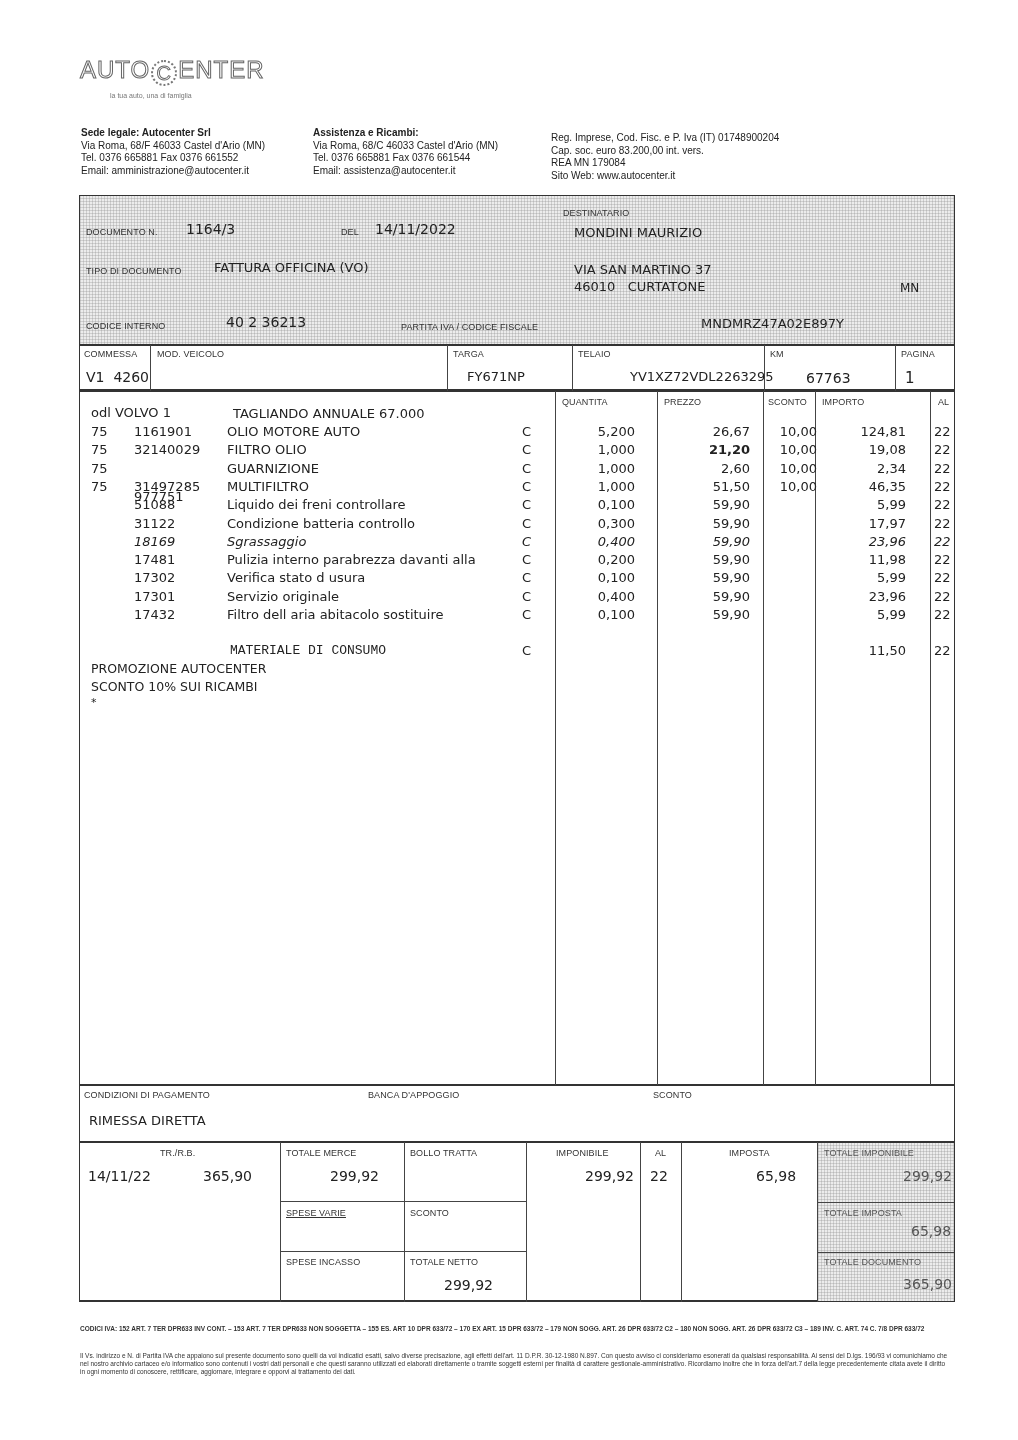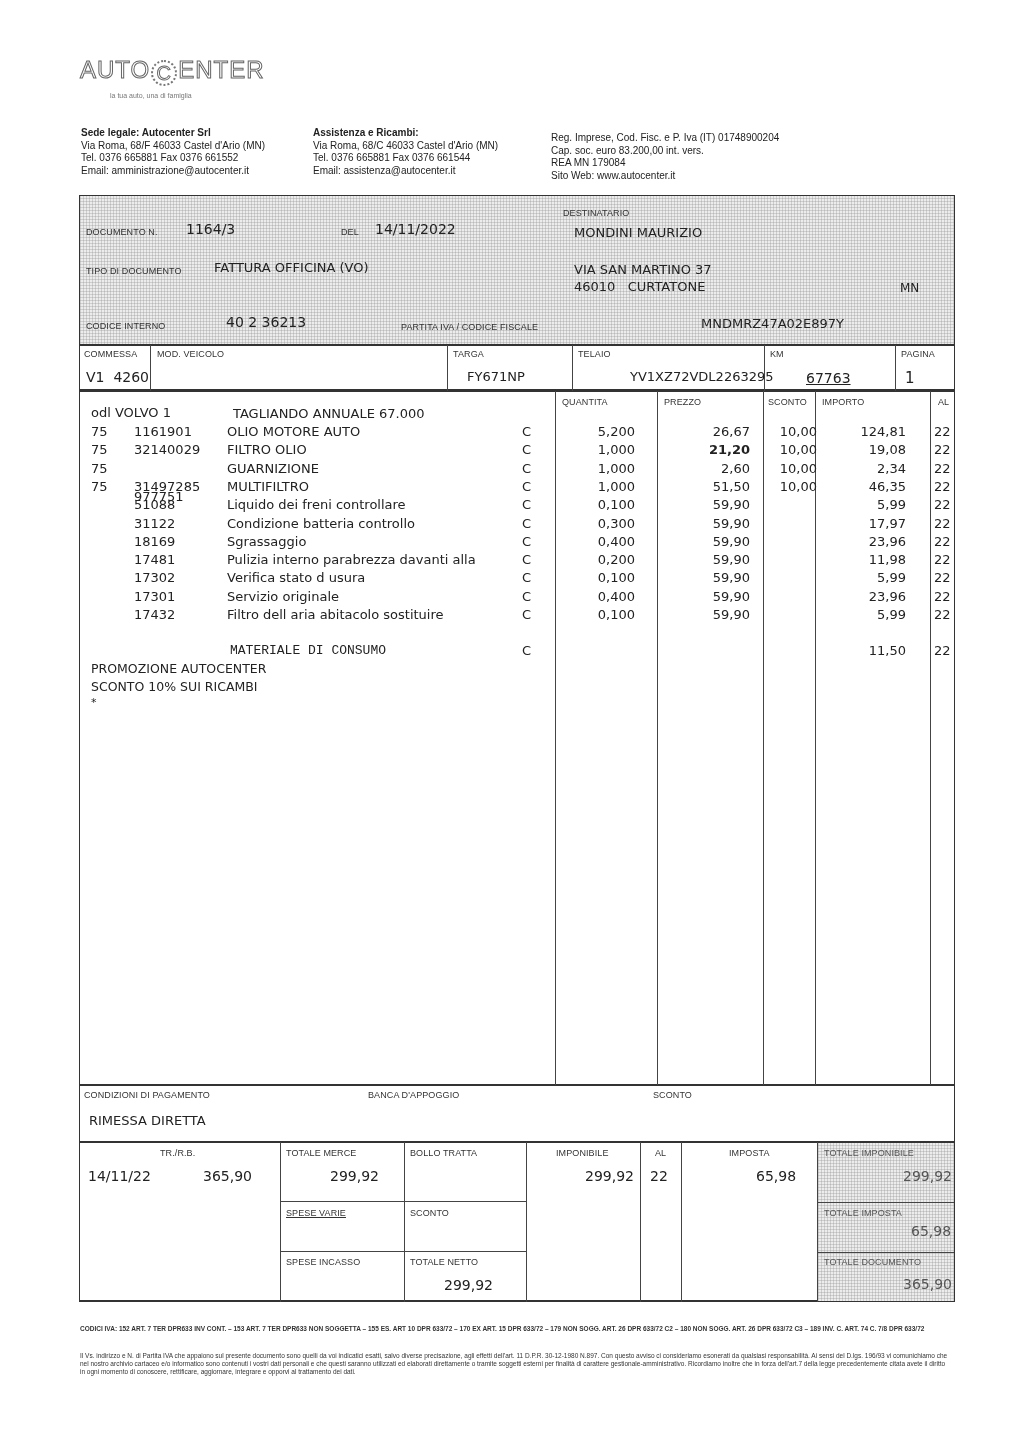--- a/index.html
+++ b/index.html
@@ -92,21 +92,21 @@
 
 <div class="abs lbl" style="left:84px; top:349px;">COMMESSA</div>
 <div class="abs val" style="left:86px; top:369px; white-space:pre;">V1  4260</div>
 <div class="abs lbl" style="left:157px; top:349px;">MOD. VEICOLO</div>
 <div class="abs val" style="left:157px; top:369px;"></div>
 <div class="abs lbl" style="left:453px; top:349px;">TARGA</div>
 <div class="abs val" style="left:467px; top:369px; font-size:13px;">FY671NP</div>
 <div class="abs lbl" style="left:578px; top:349px;">TELAIO</div>
 <div class="abs val" style="left:630px; top:369px; font-size:13px;">YV1XZ72VDL2263295</div>
 <div class="abs lbl" style="left:770px; top:349px;">KM</div>
-<div class="abs val" style="left:806px; top:370px;text-decoration:underline;">67763</div>
+<div class="abs val" style="left:806px; top:370px;">67763</div>
 <div class="abs lbl" style="left:901px; top:349px;">PAGINA</div>
 <div class="abs val" style="left:905px; top:369px; font-size:15px;">1</div>
 
 <div class="bx" style="left:79px; top:391px; width:876px; height:694px;"></div>
 <div class="vline" style="left:555px; top:391px; height:694px;"></div>
 <div class="vline" style="left:657px; top:391px; height:694px;"></div>
 <div class="vline" style="left:763px; top:391px; height:694px;"></div>
 <div class="vline" style="left:815px; top:391px; height:694px;"></div>
 <div class="vline" style="left:930px; top:391px; height:694px;"></div>
 
@@ -179,21 +179,21 @@
       <span style="left:1px;"></span>
       <span style="left:44px;">31122</span>
       <span style="left:137px;">Condizione batteria controllo</span>
       <span style="left:432px;">C</span>
       <span style="left:470px; width:75px;" class="num">0,300</span>
       <span style="left:570px; width:90px;" class="num">59,90</span>
       <span style="left:672px; width:55px;" class="num"></span>
       <span style="left:740px; width:76px;" class="num">17,97</span>
       <span style="left:844px;">22</span>
     </div>
-    <div class="items-row" style="top: 533.8px;">
+    <div class="items-row" style="top: 533.8px; font-style: italic;">
       <span style="left:1px;"></span>
       <span style="left:44px;">18169</span>
       <span style="left:137px;">Sgrassaggio</span>
       <span style="left:432px;">C</span>
       <span style="left:470px; width:75px;" class="num">0,400</span>
       <span style="left:570px; width:90px;" class="num">59,90</span>
       <span style="left:672px; width:55px;" class="num"></span>
       <span style="left:740px; width:76px;" class="num">23,96</span>
       <span style="left:844px;">22</span>
     </div>

